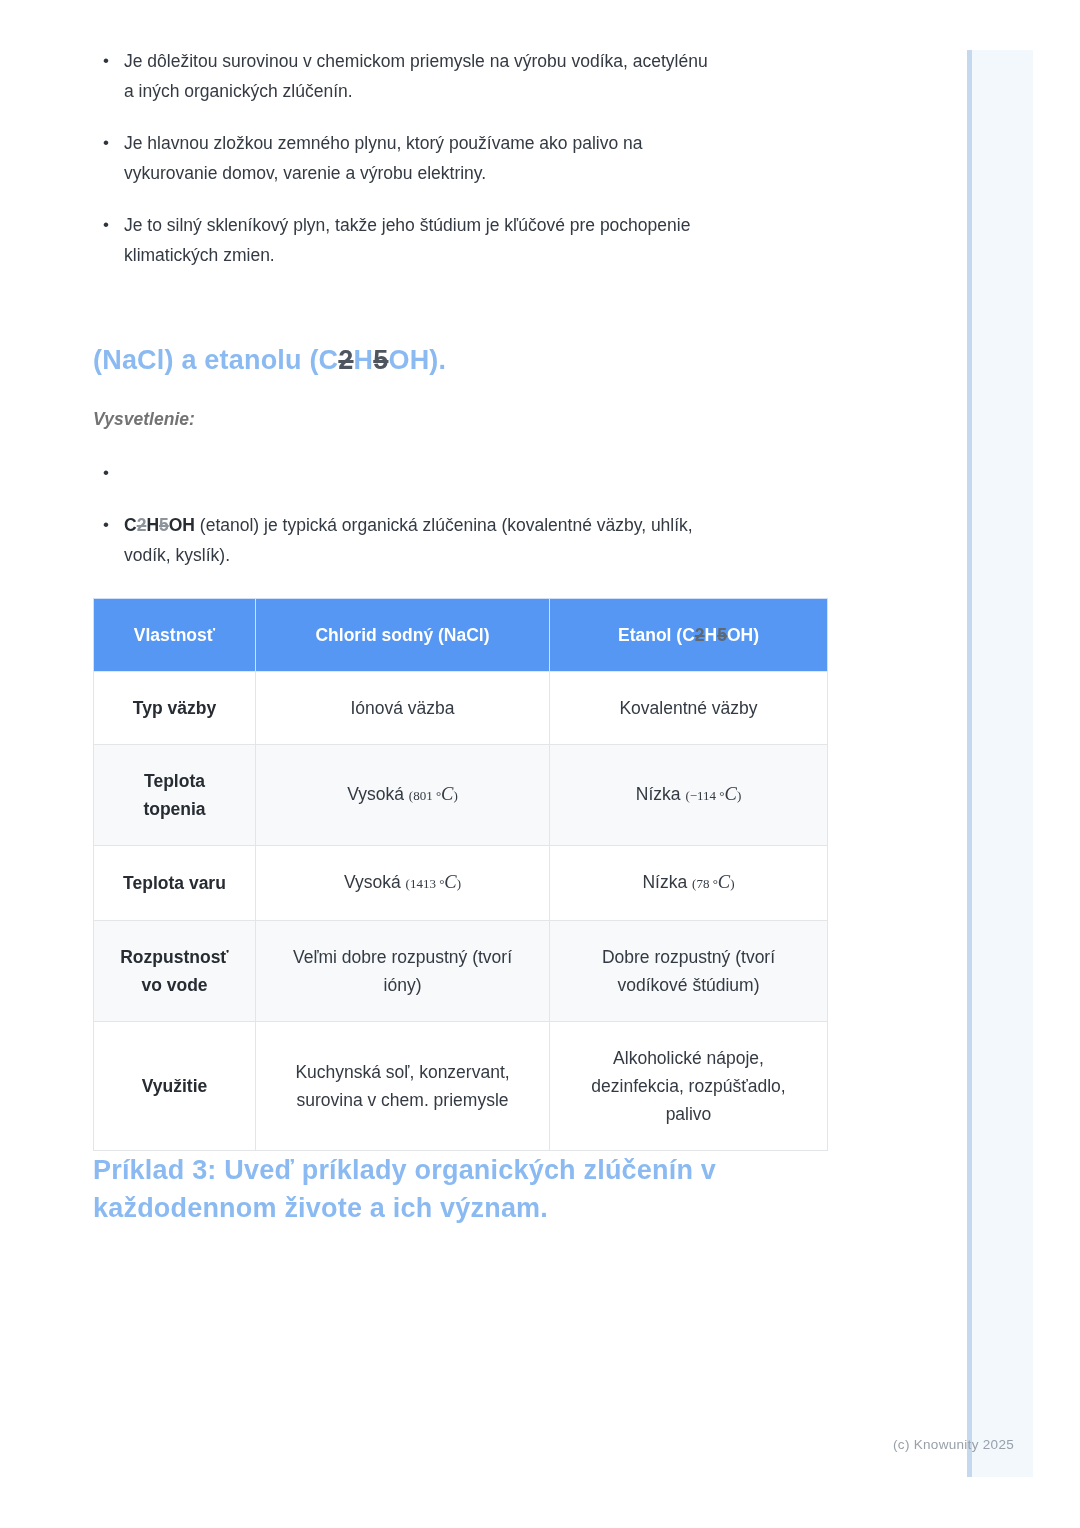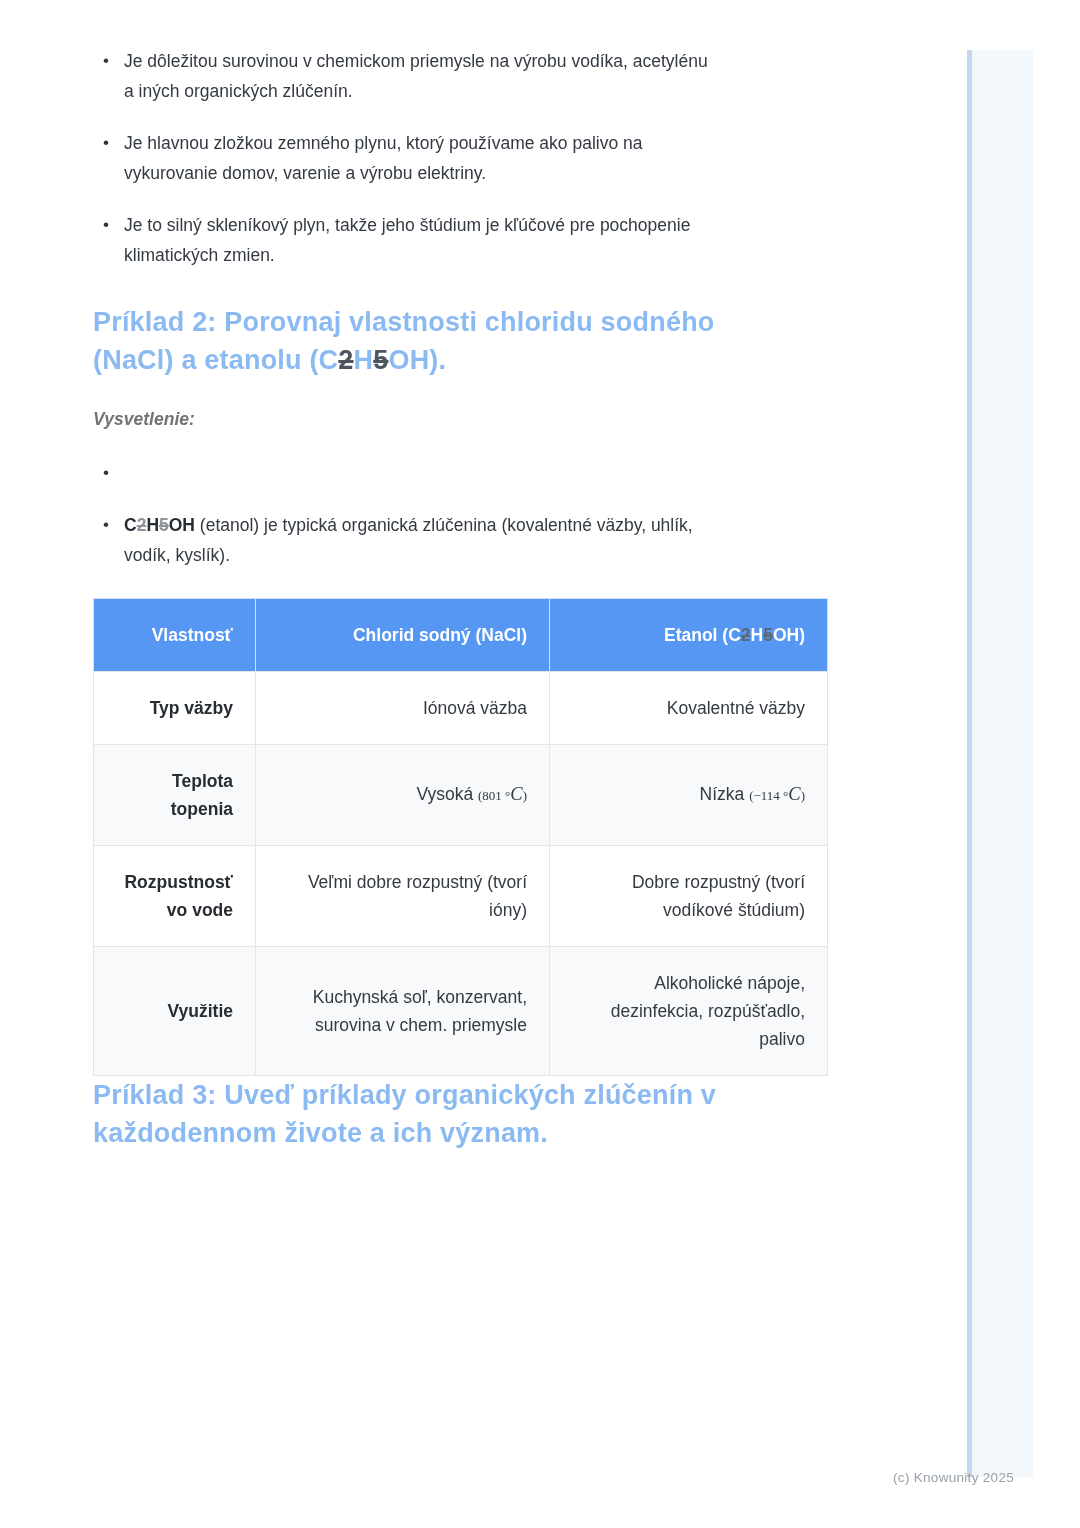--- a/index.html
+++ b/index.html
@@ -33,35 +33,35 @@
   ul.explain { margin-top:24px; }
   .btext strong, .btext b { color:#272c33; }
 
   table.cmp {
     margin-top:28px; width:734px; border-collapse:collapse; table-layout:fixed;
   }
   table.cmp col.c1 { width:162px; }
   table.cmp col.c2 { width:294px; }
   table.cmp col.c3 { width:278px; }
   table.cmp th, table.cmp td {
-    border:1px solid #e3e6e9; padding:22px 22px; text-align:right; vertical-align:middle;
+    border:1px solid #e3e6e9; padding:22px 22px; text-align:center; vertical-align:middle;
     font-size:17.5px; line-height:28px; font-weight:normal;
   }
   table.cmp thead th {
     background:#5597f2; color:#ffffff; font-weight:bold;
     border-color:#cfe0f8; border-bottom-color:#e3e6e9;
   }
   table.cmp td.rowlabel { font-weight:bold; color:#272c33; }
   table.cmp tbody tr:nth-child(even) td { background:#f7f9fa; }
   .math { font-family:"Liberation Serif", serif; font-size:13px; }
   .mvar { font-family:"Liberation Serif", serif; font-size:18.5px; font-style:italic; }
 
   .footer {
     position:absolute; top:1437px; right:66px;
-    font-size:13.5px; letter-spacing:0.3px; color:#98a0a9;margin-top:33px;
+    font-size:13.5px; letter-spacing:0.3px; color:#98a0a9;
   }
 </style>
 </head>
 <body>
 
 <div class="side-strip"></div>
 
 <div class="content">
 
   <ul class="bullets">
@@ -82,21 +82,21 @@
     <li>
       <span class="marker"></span>
       <div class="btext">
         <span>Je to silný skleníkový plyn, takže jeho štúdium je kľúčové pre pochopenie</span><br>
         <span>klimatických zmien.</span>
       </div>
     </li>
   </ul>
 
   <h2 class="heading h-ex2">
-    <span>Príklad 2: Porovnaj vlastnosti chloridu sodného</span><br>
+    <br>
     <span><span>(NaCl) a etanolu (C</span><span class="st-dark">2</span><span>H</span><span class="st-dark">5</span><span>OH).</span></span>
   </h2>
 
   <p class="explain-label">Vysvetlenie:</p>
 
   <ul class="bullets explain">
     <li>
       <span class="marker"></span>
     </li>
     <li>
@@ -126,20 +126,25 @@
         <td class="rowlabel">Typ väzby</td>
         <td><span>Iónová väzba</span></td>
         <td><span>Kovalentné väzby</span></td>
       </tr>
       <tr>
         <td class="rowlabel">Teplota topenia</td>
         <td><span>Vysoká </span><span class="math">(801 °</span><span class="mvar">C</span><span class="math">)</span></td>
         <td><span>Nízka </span><span class="math">(−114 °</span><span class="mvar">C</span><span class="math">)</span></td>
       </tr>
       <tr>
+        <td class="rowlabel">Teplota varu</td>
+        <td><span>Vysoká </span><span class="math">(1413 °</span><span class="mvar">C</span><span class="math">)</span></td>
+        <td><span>Nízka </span><span class="math">(78 °</span><span class="mvar">C</span><span class="math">)</span></td>
+      </tr>
+      <tr>
         <td class="rowlabel">Rozpustnosť vo vode</td>
         <td><span>Veľmi dobre rozpustný (tvorí ióny)</span></td>
         <td><span>Dobre rozpustný (tvorí vodíkové štúdium)</span></td>
       </tr>
       <tr>
         <td class="rowlabel">Využitie</td>
         <td><span>Kuchynská soľ, konzervant, surovina v chem. priemysle</span></td>
         <td><span>Alkoholické nápoje, dezinfekcia, rozpúšťadlo, palivo</span></td>
       </tr>
     </tbody>

